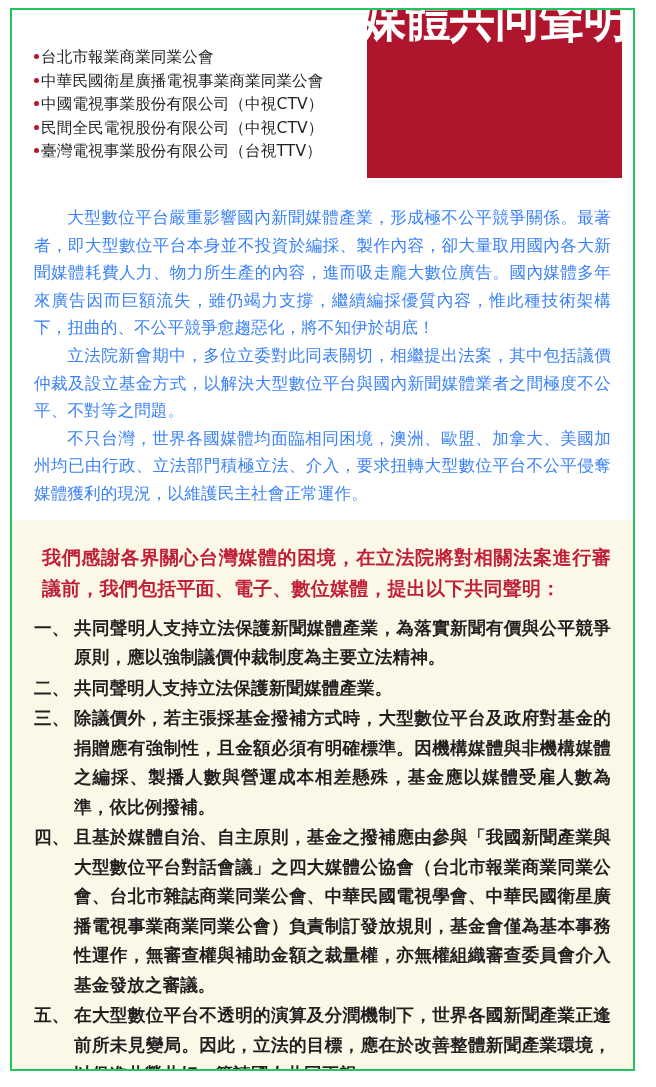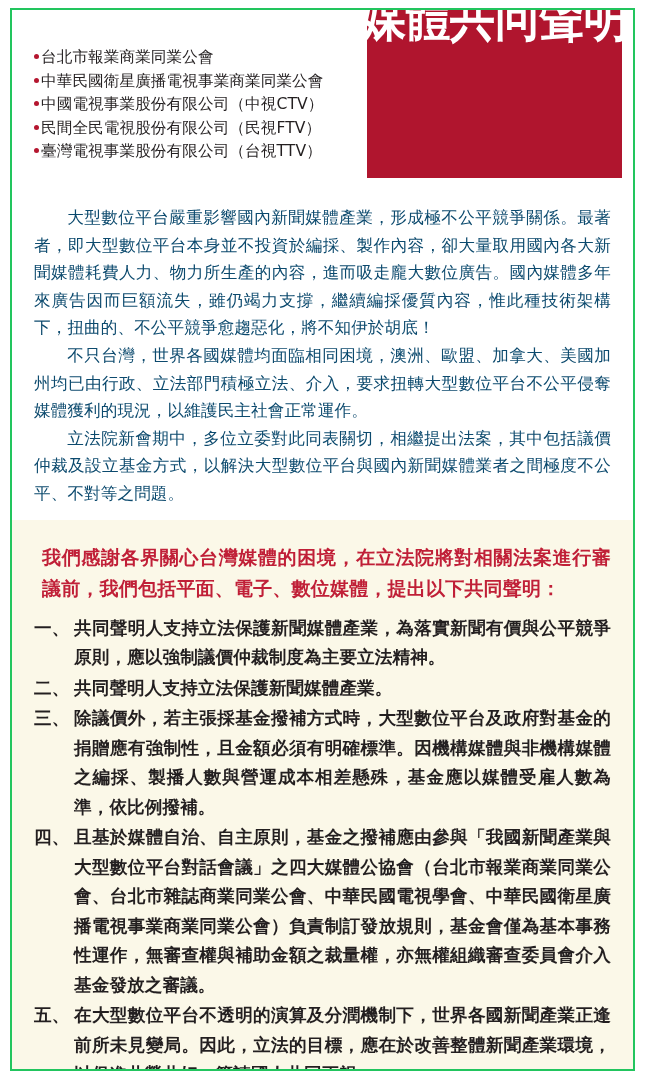--- a/index.html
+++ b/index.html
@@ -99,21 +99,21 @@
 
   
   .body-copy {
     position: relative;
     padding: 26px 22px 0 22px;
     background: #ffffff;
   }
   .para {
     font-size: 16.6px;
     line-height: 27.6px;
-    color: #0c4a6e;
+    color: #3b82f6;
     text-indent: 2em;
     text-align: justify;
     text-justify: inter-character;
     margin: 0 0 0 0;
     letter-spacing: 0.1px;
   }
 
   
   .lower-zone {
     background: #fbf8e8;
@@ -173,39 +173,39 @@
         <li class="org-item">
           <span class="org-bullet"></span><span>台北市報業商業同業公會</span>
         </li>
         <li class="org-item">
           <span class="org-bullet"></span><span>中華民國衛星廣播電視事業商業同業公會</span>
         </li>
         <li class="org-item">
           <span class="org-bullet"></span><span>中國電視事業股份有限公司（中視CTV）</span>
         </li>
         <li class="org-item">
-          <span class="org-bullet"></span><span>民間全民電視股份有限公司（民視FTV）</span>
+          <span class="org-bullet"></span><span>民間全民電視股份有限公司（中視CTV）</span>
         </li>
         <li class="org-item">
           <span class="org-bullet"></span><span>臺灣電視事業股份有限公司（台視TTV）</span>
         </li>
       </ul>
 
       <div class="masthead-rule"></div>
 
       <div class="title-block">
         <span class="title-text">媒體共同聲明</span>
       </div>
 
     </div>
 
     <div class="body-copy">
       <p class="para">大型數位平台嚴重影響國內新聞媒體產業，形成極不公平競爭關係。最著者，即大型數位平台本身並不投資於編採、製作內容，卻大量取用國內各大新聞媒體耗費人力、物力所生產的內容，進而吸走龐大數位廣告。國內媒體多年來廣告因而巨額流失，雖仍竭力支撐，繼續編採優質內容，惟此種技術架構下，扭曲的、不公平競爭愈趨惡化，將不知伊於胡底！</p>
+      <p class="para">立法院新會期中，多位立委對此同表關切，相繼提出法案，其中包括議價仲裁及設立基金方式，以解決大型數位平台與國內新聞媒體業者之間極度不公平、不對等之問題。</p>
       <p class="para">不只台灣，世界各國媒體均面臨相同困境，澳洲、歐盟、加拿大、美國加州均已由行政、立法部門積極立法、介入，要求扭轉大型數位平台不公平侵奪媒體獲利的現況，以維護民主社會正常運作。</p>
-      <p class="para">立法院新會期中，多位立委對此同表關切，相繼提出法案，其中包括議價仲裁及設立基金方式，以解決大型數位平台與國內新聞媒體業者之間極度不公平、不對等之問題。</p>
     </div>
 
   </div>
 
   <div class="lower-zone">
 
     <div class="statement-intro">我們感謝各界關心台灣媒體的困境，在立法院將對相關法案進行審議前，我們包括平面、電子、數位媒體，提出以下共同聲明：</div>
 
     <ol class="clause-list">
       <li class="clause">

